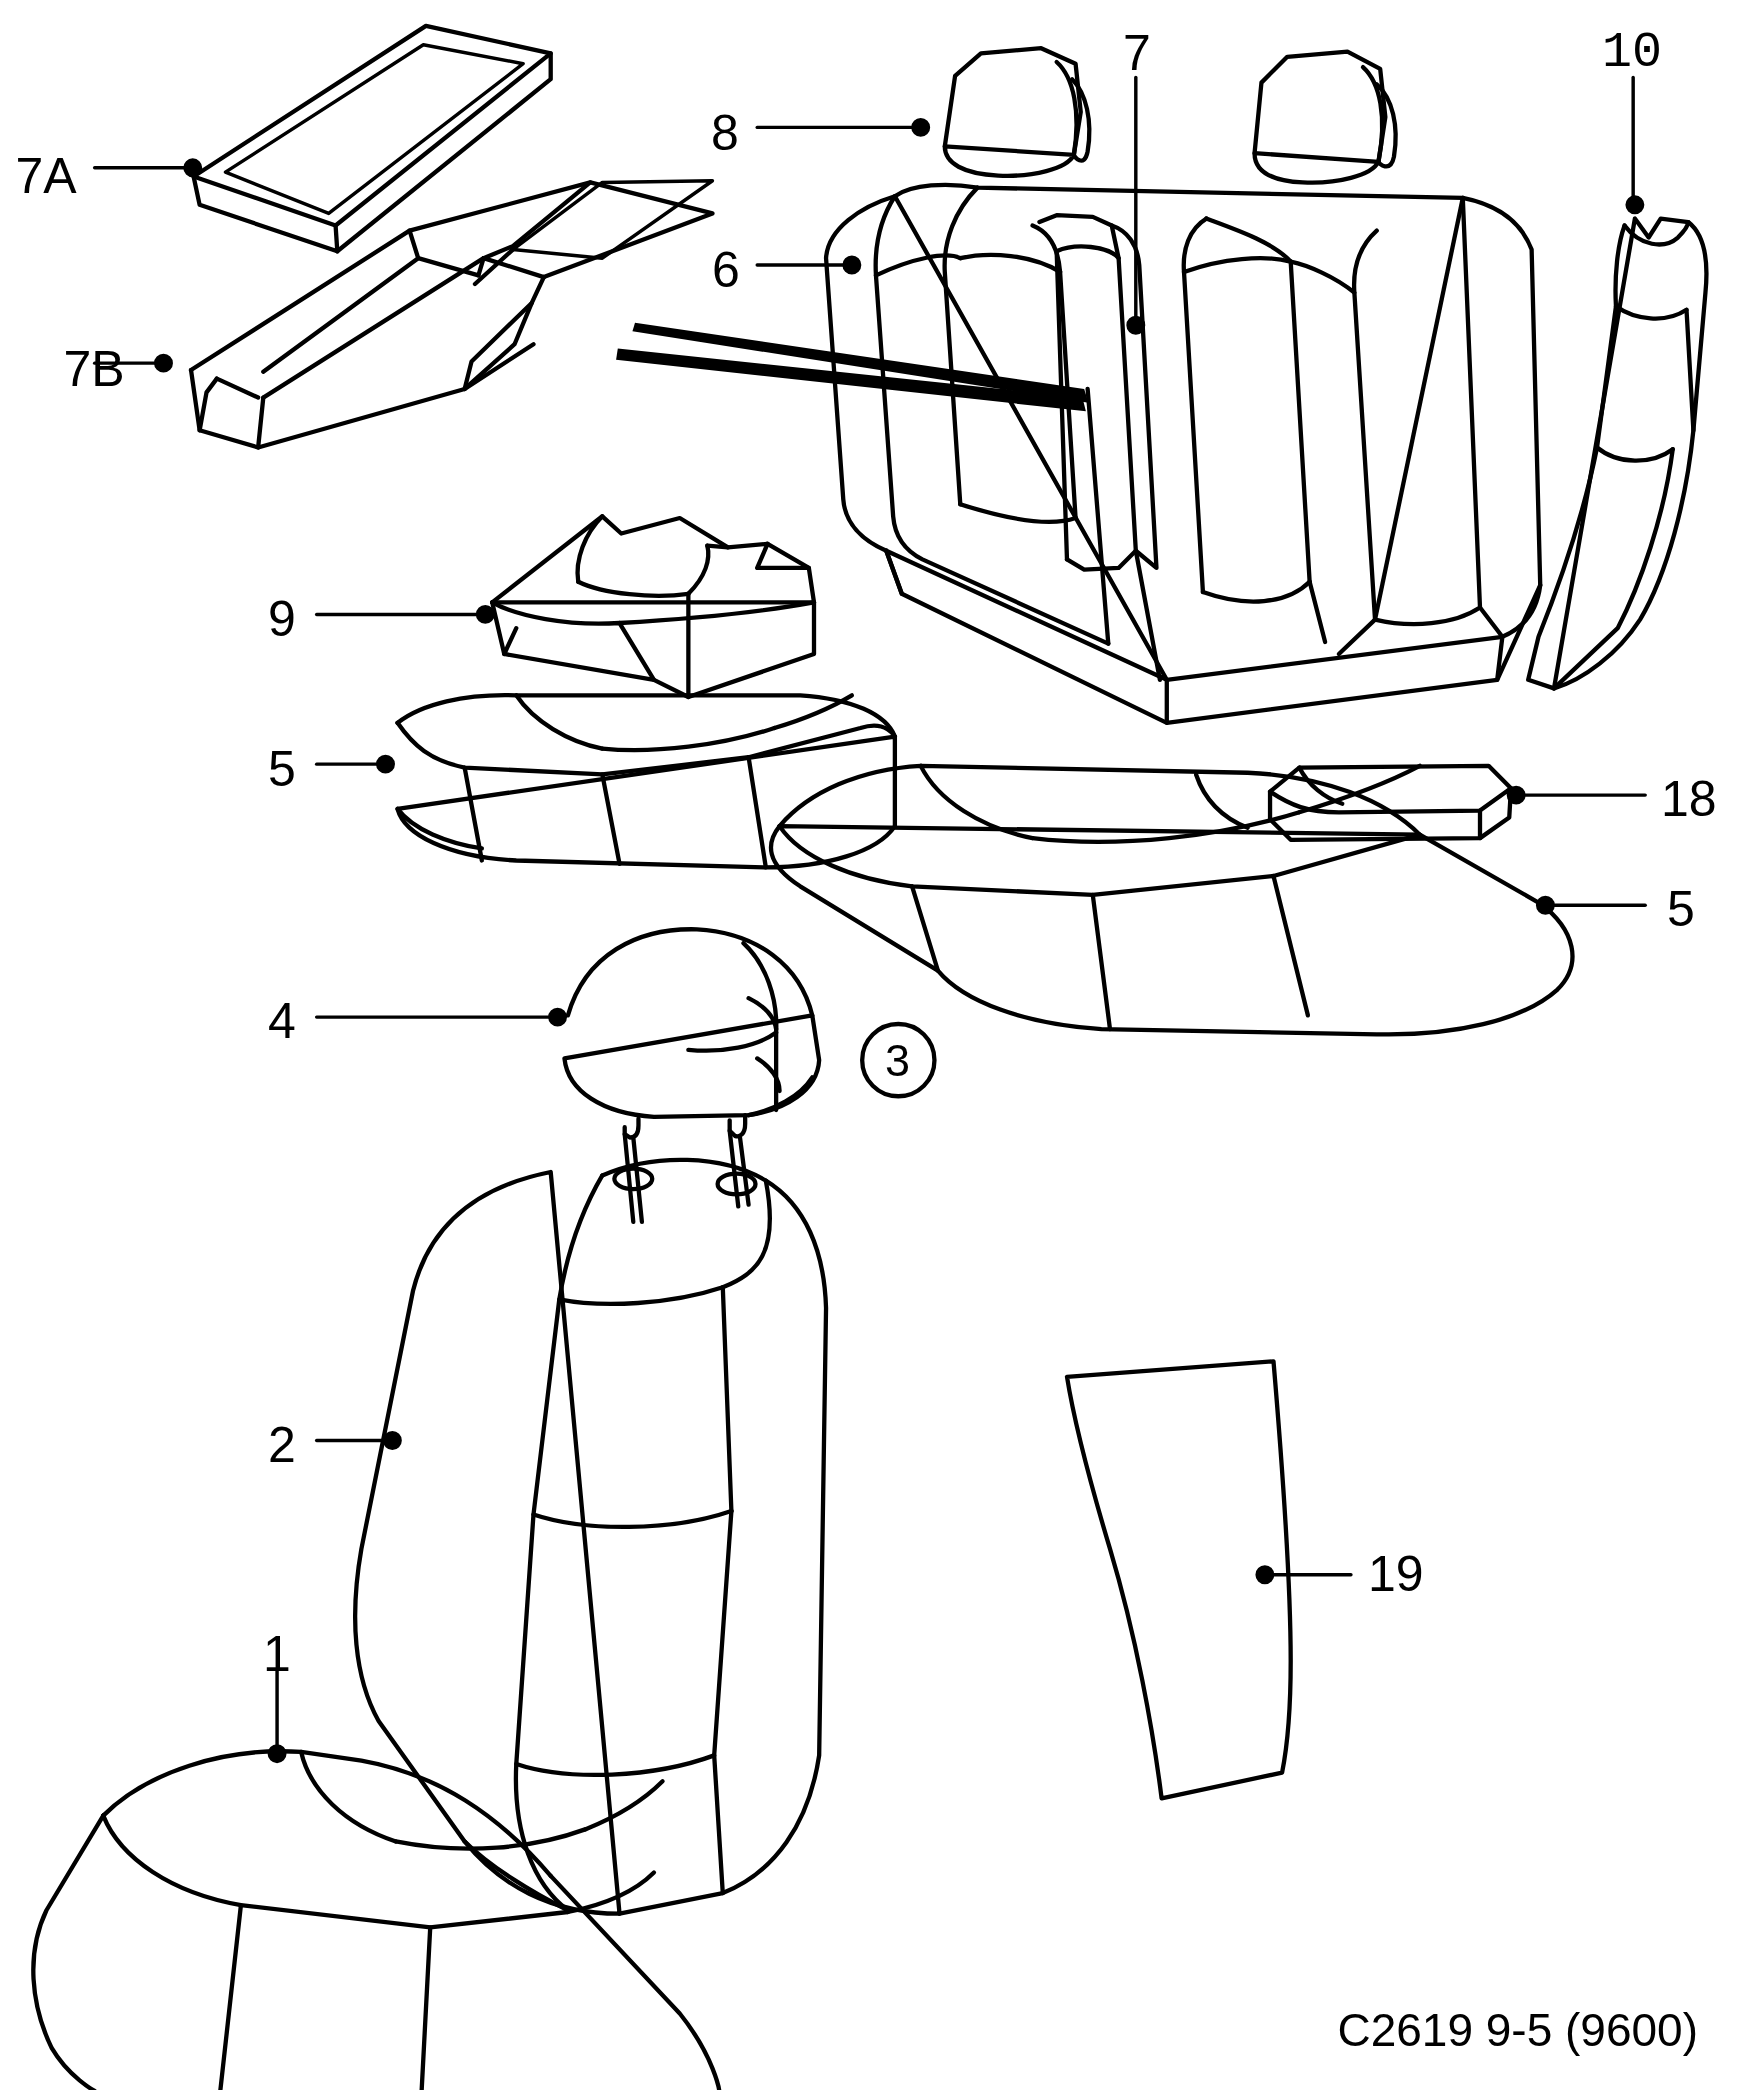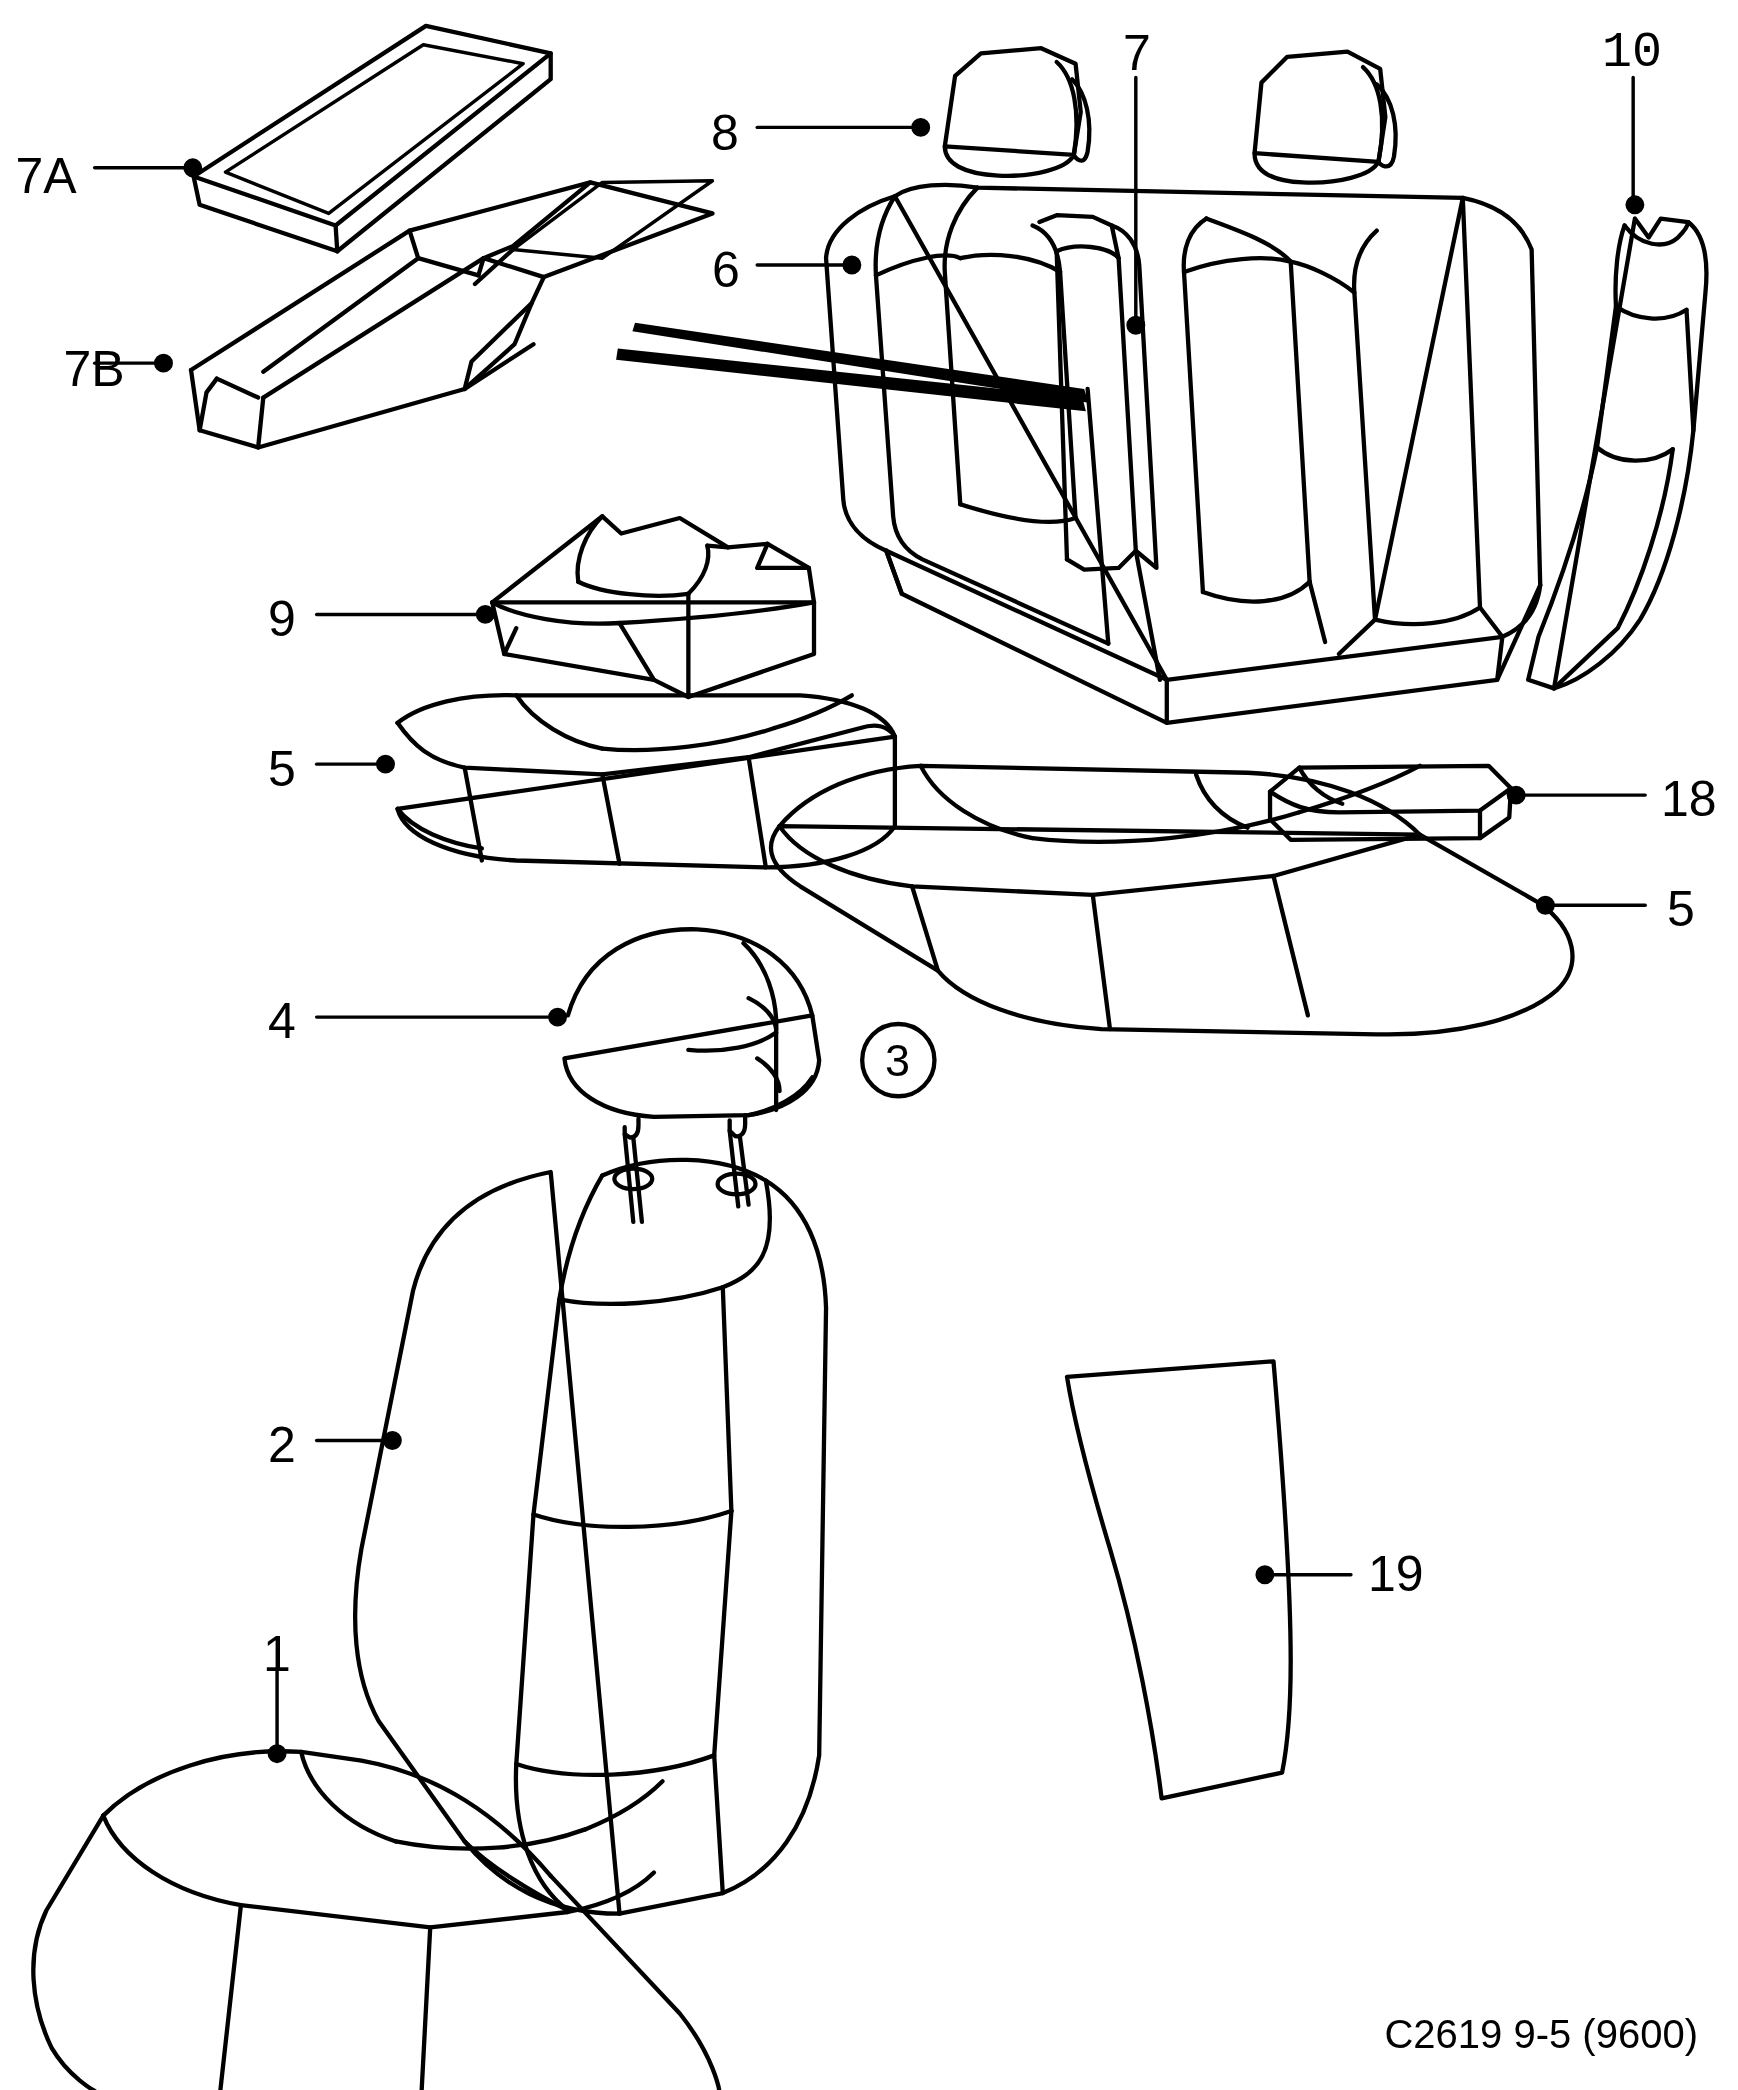--- a/index.html
+++ b/index.html
@@ -36,21 +36,21 @@
     font-size: 45px;
     color: #000000;
     white-space: nowrap;
     line-height: 1;
   }
   #doc-code {
     position: absolute;
     right: 41px;
     bottom: 34px;
     font-family: "Liberation Sans", sans-serif;
-    font-size: 40px;
+    font-size: 46px;
     color: #000000;
     white-space: nowrap;
   }
 </style>
 </head>
 <body>
 
 <div id="page">
 
   <svg id="diagram-svg" viewBox="0 0 2021 2430" xmlns="http://www.w3.org/2000/svg">

